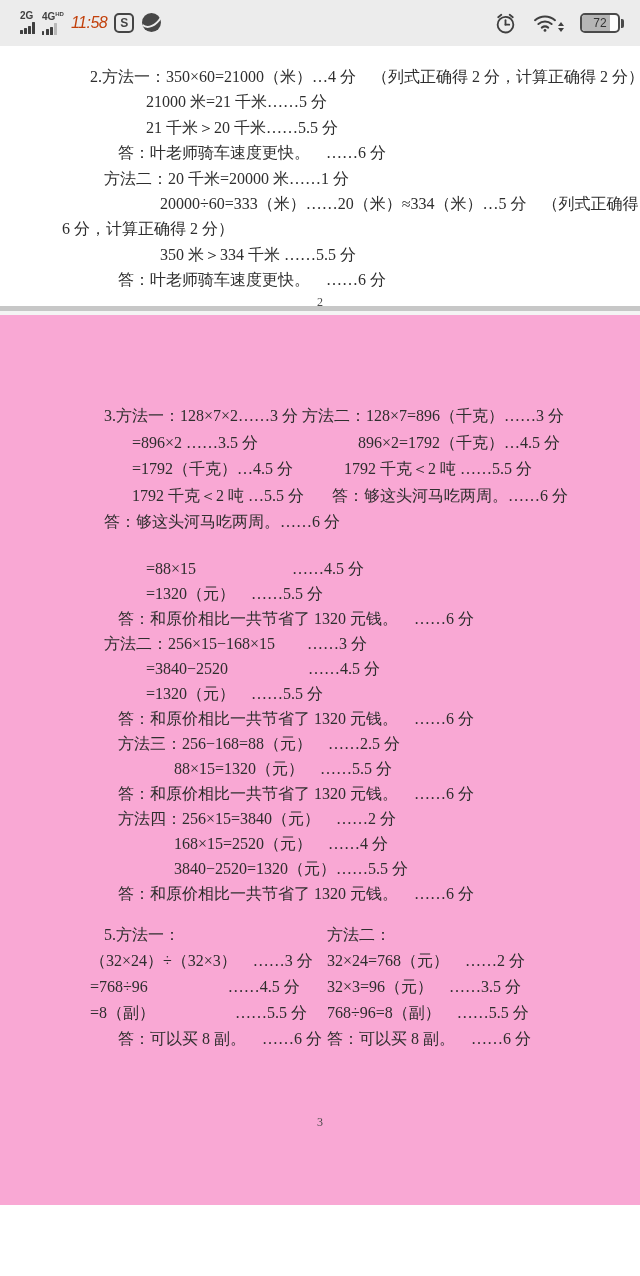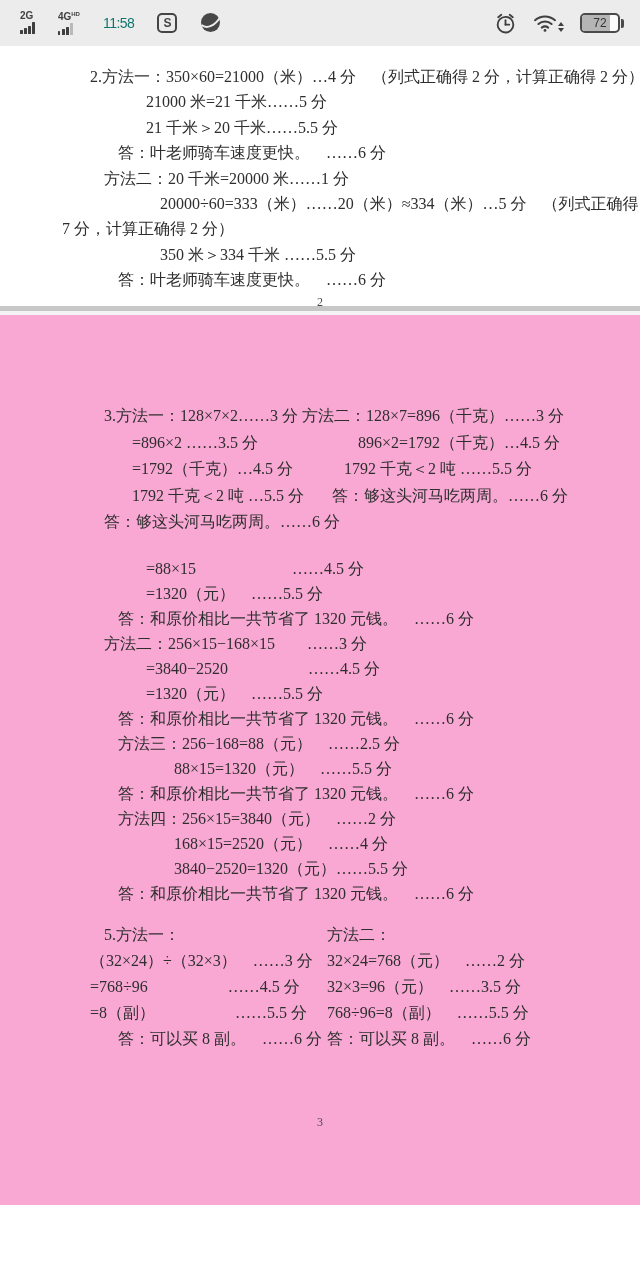--- a/index.html
+++ b/index.html
@@ -4,30 +4,30 @@
 <style>
   * { margin:0; padding:0; box-sizing:border-box; }
   html,body { width:640px; height:1276px; background:#fff; overflow:hidden; }
   body { font-family:"Liberation Sans","DejaVu Sans",sans-serif; }
 
   
   .status-bar{
     height:46px; background:#ececec; display:flex; align-items:center;
     padding:0 16px 0 20px; color:#3f3f3f;
   }
-  .sb-left{ display:flex; align-items:center; gap:23px; }
+  .sb-left{ display:flex; align-items:center; gap:7px; }
   .sb-right{ margin-left:auto; display:flex; align-items:center; gap:16px; }
   .sig{ display:flex; flex-direction:column; align-items:flex-start; line-height:1; }
   .sig-label{ font-size:10px; font-weight:bold; color:#3f3f3f; letter-spacing:0; }
   .sig-label sup{ font-size:6px; font-weight:bold; vertical-align:super; }
   .bars{ display:flex; align-items:flex-end; gap:1.5px; height:12px; margin-top:1px; }
   .bars i{ display:block; width:2.6px; background:#3f3f3f; border-radius:0.5px; }
   .bars i.b1{height:4px}.bars i.b2{height:6px}.bars i.b3{height:8.5px}.bars i.b4{height:12px}
   .bars i.dim{ background:#b9b9b9; }
-  .sb-time{ font-size:14px; color:#0f766e; letter-spacing:-0.5px; }
+  .sb-time{ font-size:16px; color:#c2410c; letter-spacing:-0.5px;font-style:italic; }
   .icon-s{
     width:20px; height:20px; border:2.2px solid #454545; border-radius:5px;
     display:flex; align-items:center; justify-content:center;
     font-size:12px; font-weight:bold; color:#454545;
   }
   .icon-planet{ width:21px; height:21px; }
   .sb-right svg{ display:block; }
   .wifi-wrap{ display:flex; align-items:flex-end; gap:1px; }
   .updown{ display:flex; flex-direction:column; gap:2px; margin-bottom:1px; }
   .tri-up{ width:0; height:0; border-left:3px solid transparent; border-right:3px solid transparent; border-bottom:4px solid #3f3f3f; }
@@ -142,21 +142,21 @@
 
 <div class="doc">
   <div class="page-top">
     <div>
         <div class="dl ind2">2.方法一：350×60=21000（米）…4 分　（列式正确得 2 分，计算正确得 2 分）</div>
         <div class="dl ind6">21000 米=21 千米……5 分</div>
         <div class="dl ind6">21 千米＞20 千米……5.5 分</div>
         <div class="dl ind4">答：叶老师骑车速度更快。　……6 分</div>
         <div class="dl ind3">方法二：20 千米=20000 米……1 分</div>
         <div class="dl ind7">20000÷60=333（米）……20（米）≈334（米）…5 分　（列式正确得</div>
-        <div class="dl ind0">7 分，计算正确得 2 分）</div>
+        <div class="dl ind0">6 分，计算正确得 2 分）</div>
         <div class="dl ind7">350 米＞334 千米 ……5.5 分</div>
         <div class="dl ind4">答：叶老师骑车速度更快。　……6 分</div>
       </div>
     <div class="page-number">2</div>
   </div>
 
   <div class="page-divider"></div>
 
   <div class="page-bottom">
     <div class="sec3">

